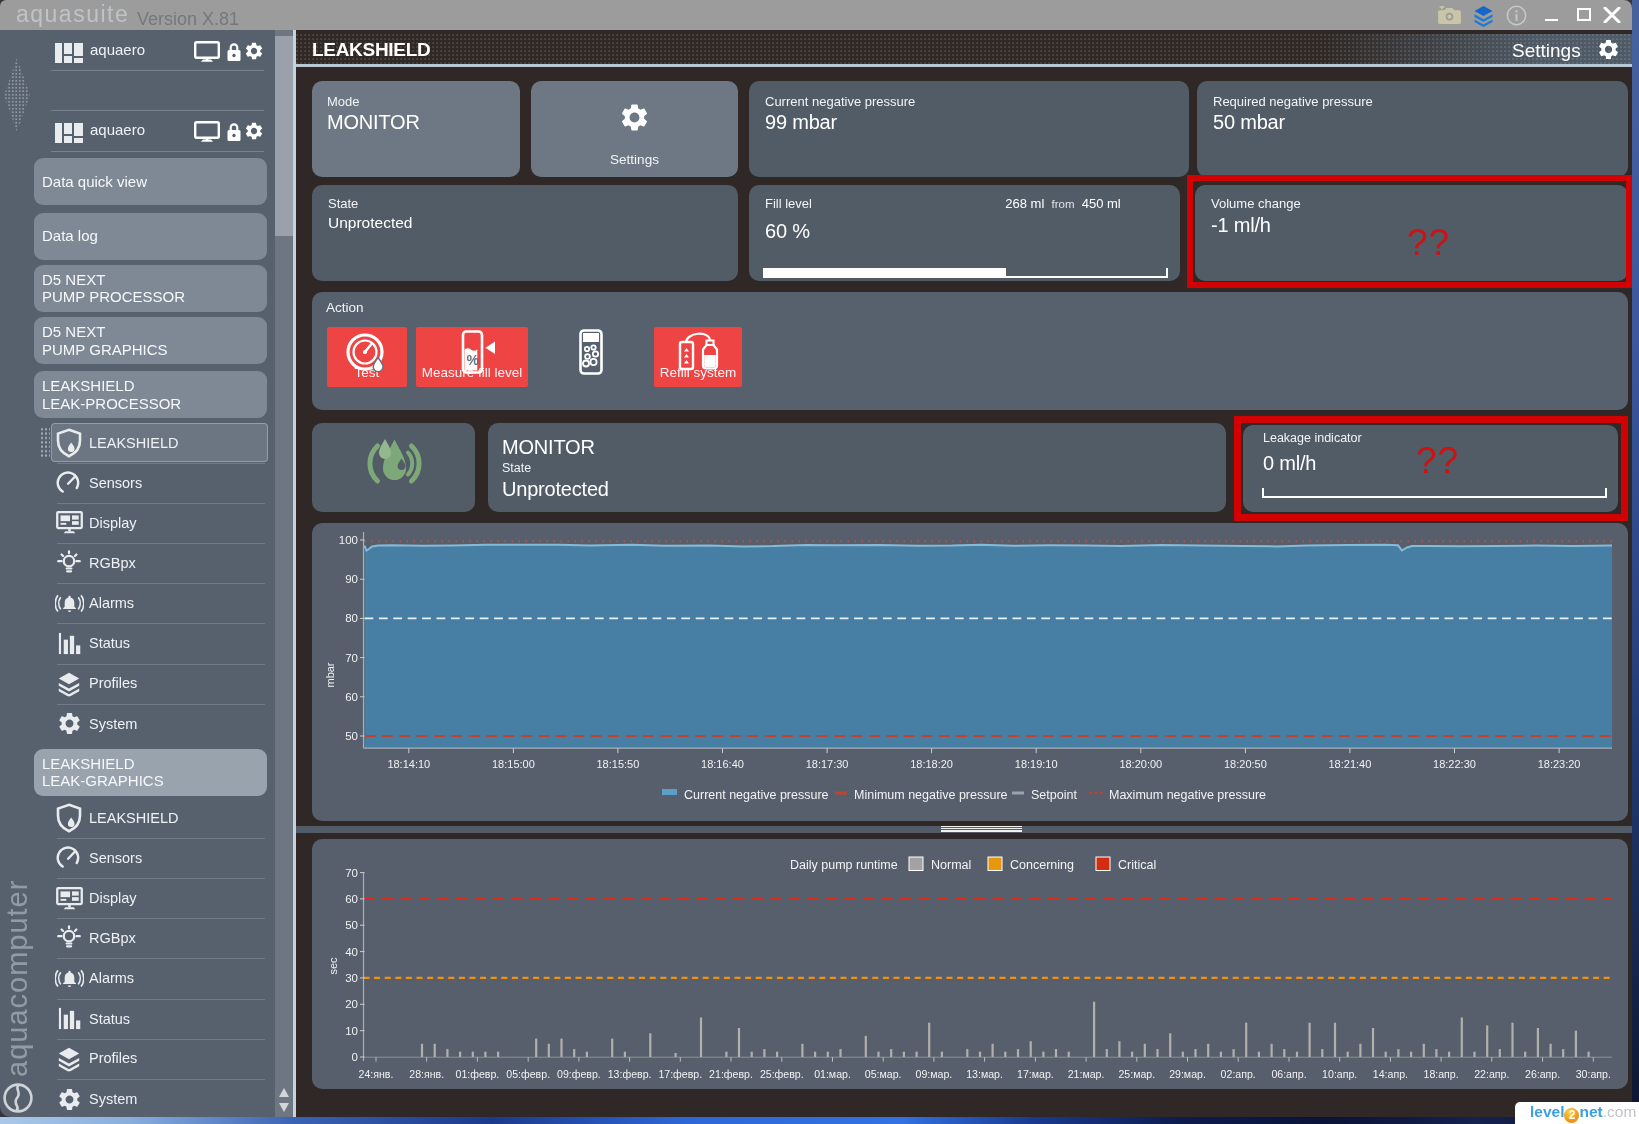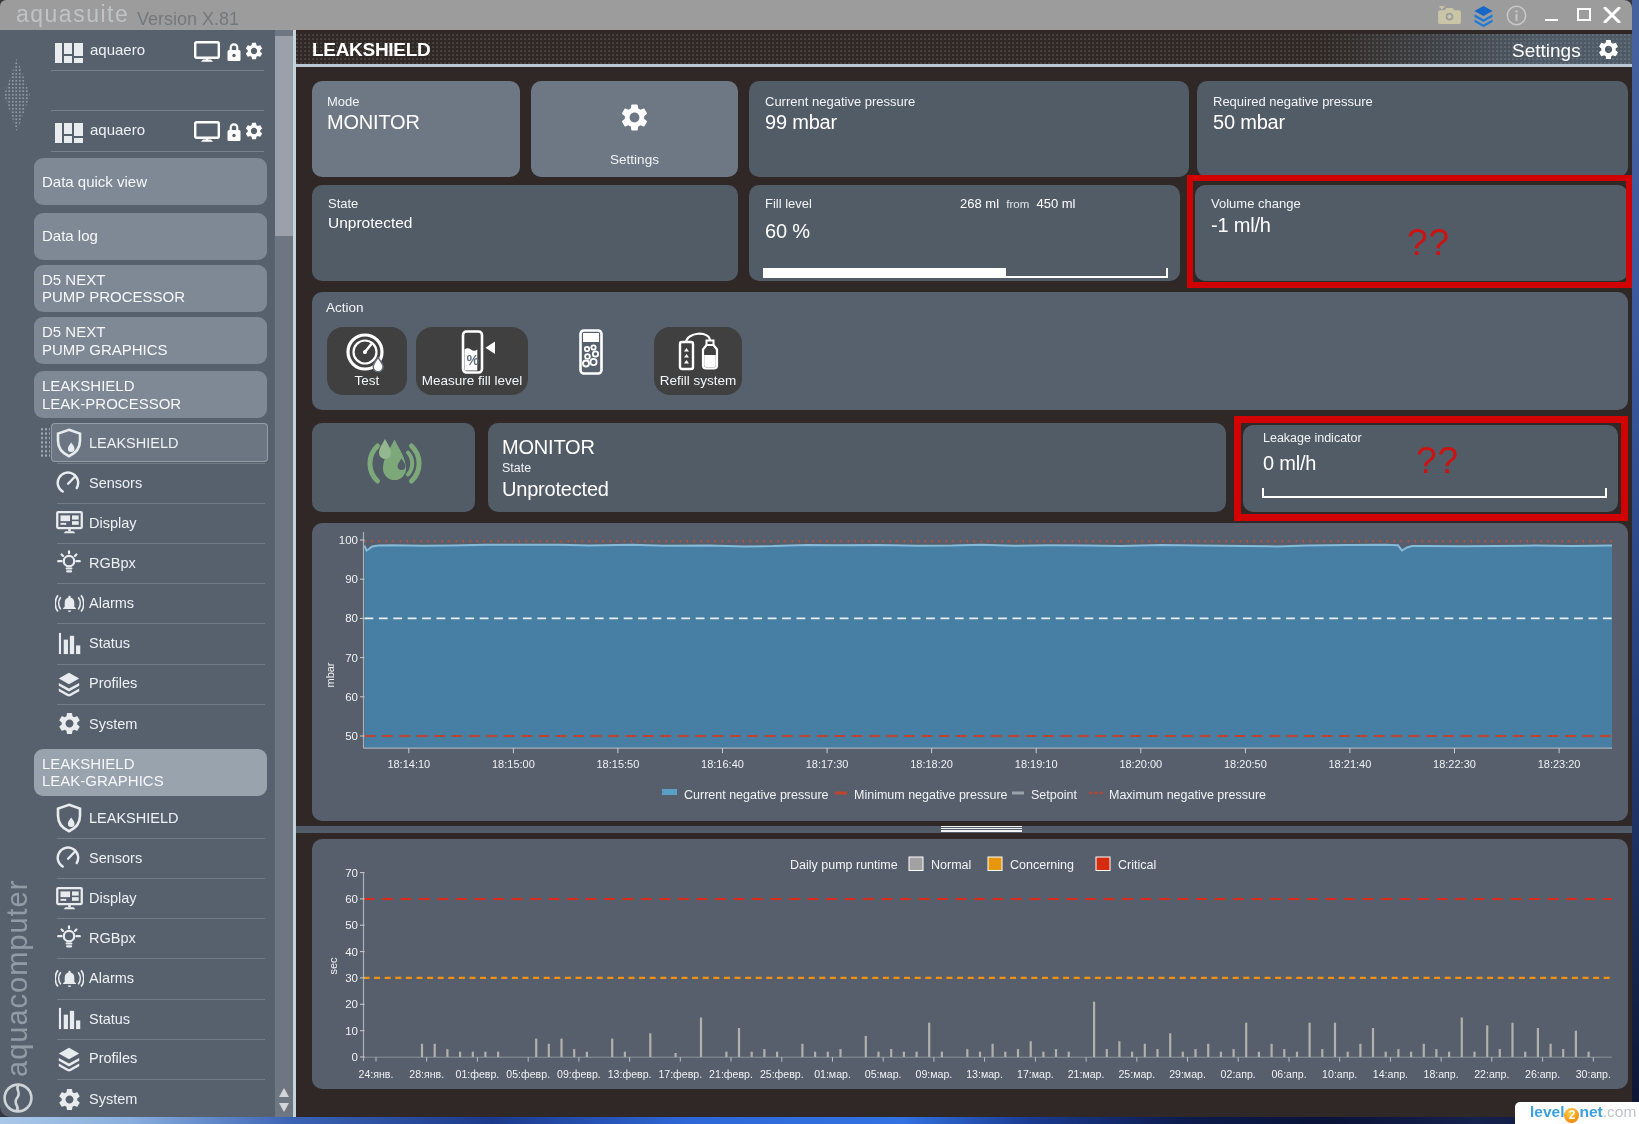--- a/index.html
+++ b/index.html
@@ -32,21 +32,21 @@
 #pheadline{position:absolute;left:296px;top:64.2px;width:1336px;height:2.6px;background:#b9c9d3}
 #ptitle{position:absolute;left:312px;top:39px;font-size:19px;font-weight:700;letter-spacing:-0.3px;color:#fff}
 #psettings{position:absolute;left:1512px;top:40px;font-size:19px;font-weight:300;color:#fff}
 .card{position:absolute;border-radius:10px}
 .cl{background:#6d7884}
 .cd{background:#525c67}
 .lab{position:absolute;font-size:13px;color:#f2f4f6}
 .val{position:absolute;font-size:20px;font-weight:400;letter-spacing:-0.2px;color:#fff}
 .redbox{position:absolute;border:6.5px solid #d30202}
 .rq{position:absolute;font-size:37px;font-weight:400;color:#cd1212;letter-spacing:1px}
-.ab{position:absolute;top:327px;height:68px;background:#404040;border-radius:16px}
+.ab{position:absolute;top:327px;height:60px;background:#ef4444;border-radius:2px}
 .ab .bl{position:absolute;width:100%;bottom:7px;text-align:center;font-size:13.5px;color:#f4f6f8}
 svg{display:block}
 text{font-family:"Liberation Sans",sans-serif}
 #watermark{position:absolute;left:1515px;top:1102px;width:124px;height:22px;background:#fff;border-radius:5px 0 0 0}
 #wmtext{position:absolute;left:15px;top:1px;font-size:15.5px;font-weight:700;letter-spacing:0px;white-space:nowrap}
 #wmtext .b{color:#3ba0dc}.wm2{display:inline-block;width:15px;height:15px;background:radial-gradient(circle at 40% 30%,#ffd54a,#f59a18 55%,#ee7d0e);border-radius:50%;color:#fff;text-align:center;line-height:15px;font-size:12px;vertical-align:-2px}
 #wmtext .g{color:#c0c3c8;font-weight:400}
 </style></head>
 <body>
 <div id="deskR"></div>
@@ -338,21 +338,21 @@
 <div class="val" style="left:765px;top:110.5px">99 mbar</div>
 <div class="card cd" style="left:1197px;top:81px;width:431px;height:96px"></div>
 <div class="lab" style="left:1213px;top:93.5px">Required negative pressure</div>
 <div class="val" style="left:1213px;top:110.5px">50 mbar</div>
 <div class="card cd" style="left:312px;top:185px;width:426px;height:96px"></div>
 <div class="lab" style="left:328px;top:196px">State</div>
 <div class="abs" style="left:328px;top:214px;font-size:15.5px;color:#fff">Unprotected</div>
 <div class="card cd" style="left:749px;top:185px;width:431px;height:96px"></div>
 <div class="lab" style="left:765px;top:196px">Fill level</div>
 <div class="val" style="left:765px;top:220px">60 %</div>
-<div class="abs" style="left:960px;top:196px;width:206px;text-align:left;color:#fff;font-size:13px">268 ml&nbsp; <span style="font-size:11.5px;color:#dfe3e7">from</span> &nbsp;450 ml</div>
+<div class="abs" style="left:960px;top:196px;width:206px;text-align:center;color:#fff;font-size:13px">268 ml&nbsp; <span style="font-size:11.5px;color:#dfe3e7">from</span> &nbsp;450 ml</div>
 <div class="abs" style="left:763px;top:268px;width:405px;height:9.5px">
   <div class="abs" style="left:0;top:0;width:243px;height:9.5px;background:#fff"></div>
   <div class="abs" style="left:243px;bottom:0;right:0;height:1.8px;background:#fff"></div>
   <div class="abs" style="right:0;top:0;width:2px;height:9.5px;background:#fff"></div>
 </div>
 <div class="card cd" style="left:1195px;top:185px;width:433px;height:96px"></div>
 <div class="lab" style="left:1211px;top:196px">Volume change</div>
 <div class="val" style="left:1211px;top:213.5px">-1 ml/h</div>
 <div class="rq" style="left:1407px;top:222px">??</div>
 <div class="redbox" style="left:1187px;top:175px;width:445px;height:113px"></div>

